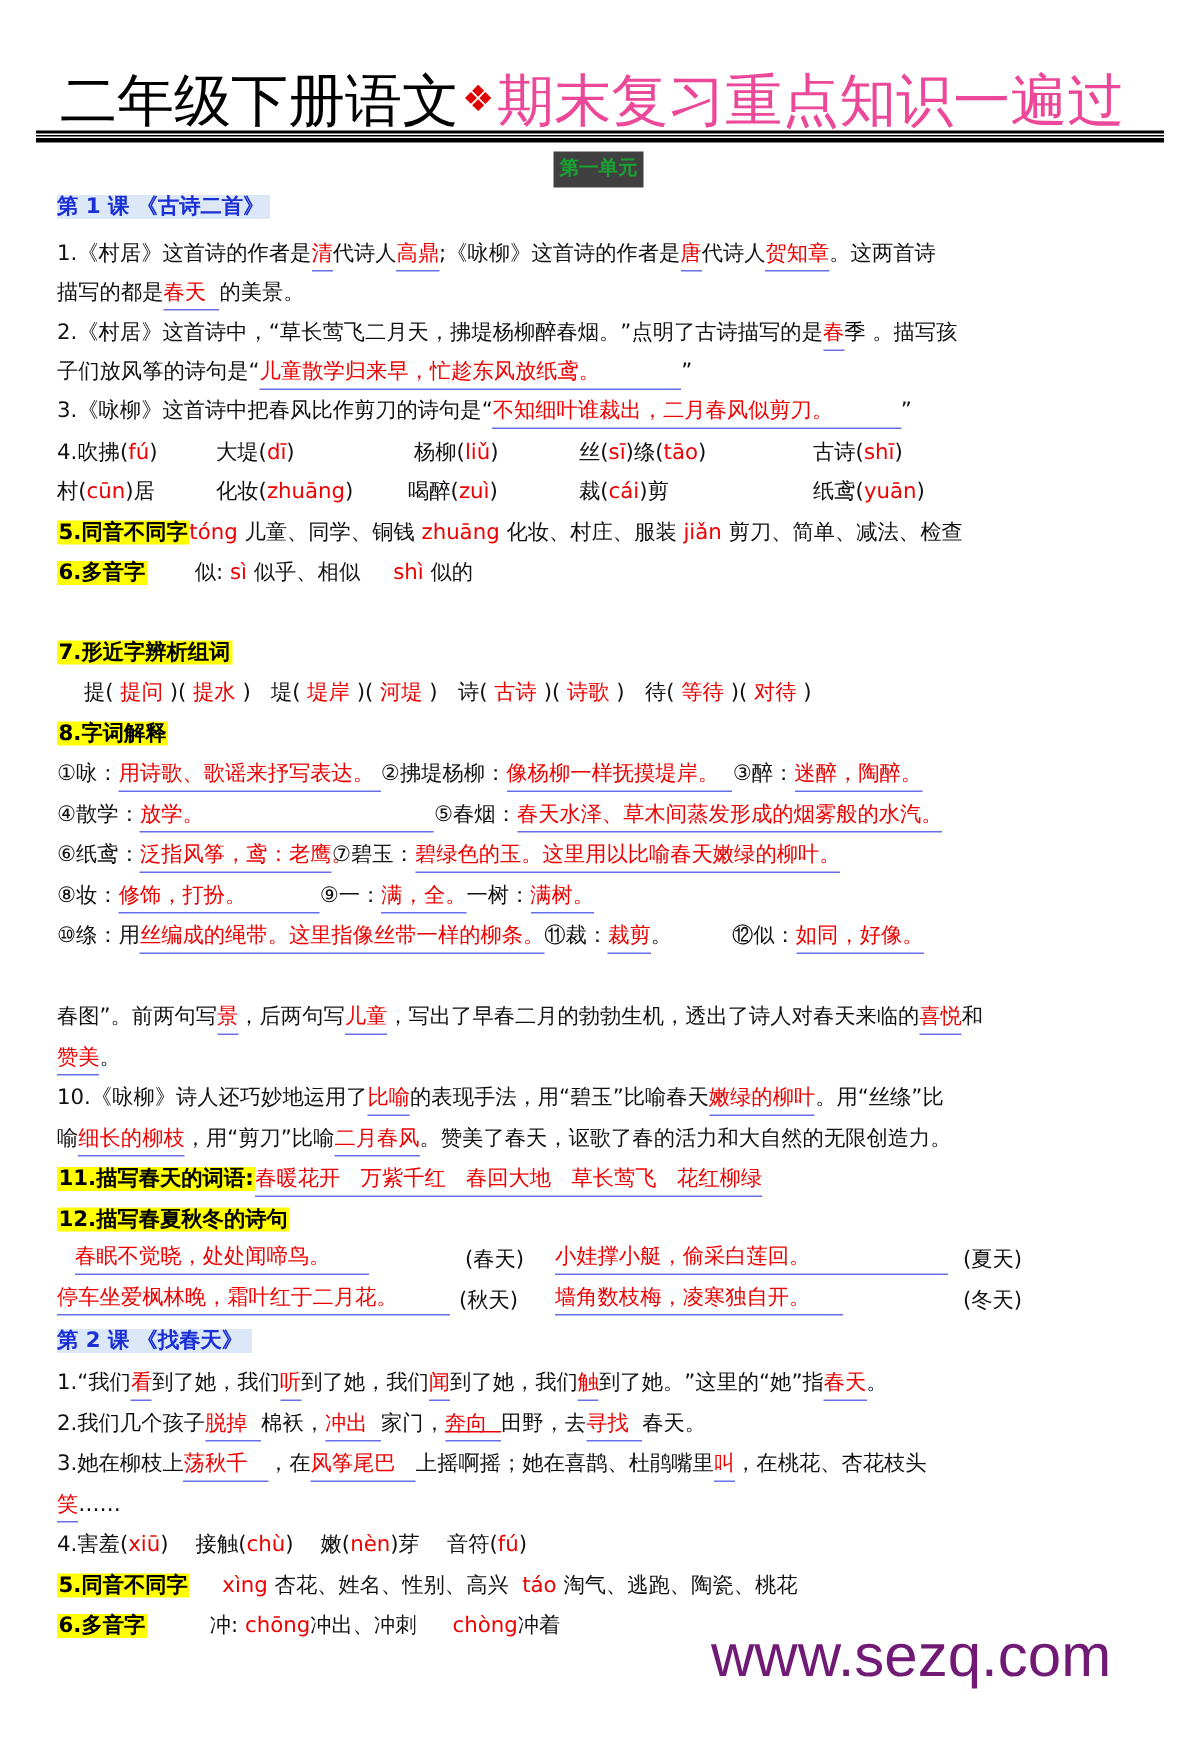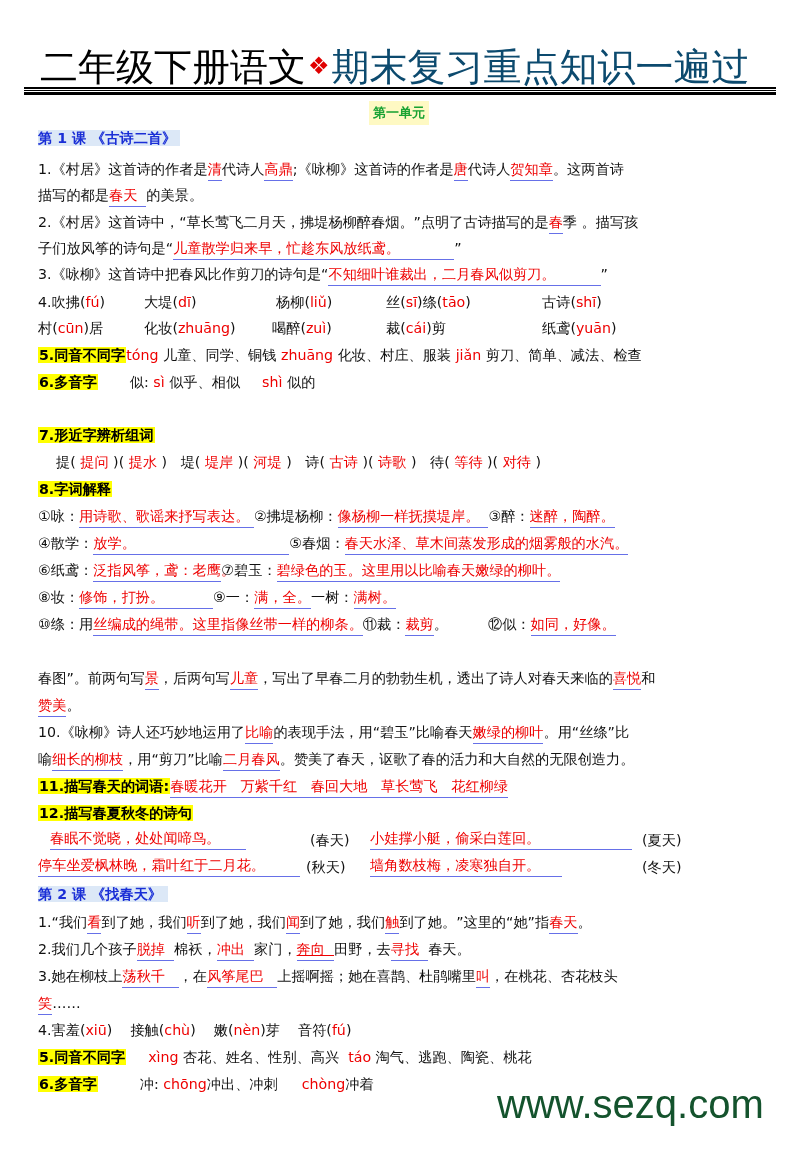--- a/index.html
+++ b/index.html
@@ -2,33 +2,33 @@
 <html><head>
 <meta charset="utf-8">
 <style>
   * { box-sizing: border-box; margin: 0; padding: 0; }
   html, body { width: 800px; height: 1158px; background: #ffffff; overflow: hidden; }
   body { font-family: "DejaVu Sans", "Liberation Sans", sans-serif; color: #111; position: relative; }
   .page { position: absolute; left: 0; top: 0; width: 800px; height: 1158px; }
   .title-row { position: absolute; left: 40px; top: 44px; width: 720px; height: 44px; white-space: nowrap; font-size: 38px; line-height: 44px; letter-spacing: 0px; font-family: "DejaVu Serif", serif; }
   .title-black { color: #000; }
   .title-diamond { color: #e00000; font-size: 24px; vertical-align: 6px; margin: 0 2px; }
-  .title-red { color: #0c4a6e; }
+  .title-red { color: #ec4899; }
   .title-rule { position: absolute; left: 24px; top: 87px; width: 752px; height: 8px; border-top: 2px solid #000; border-bottom: 3px solid #000; }
   .title-rule::after { content: ""; position: absolute; left: 0; right: 0; top: 1px; height: 1px; background: #000; }
-  .unit-badge { position: absolute; left: 369px; top: 101px; width: 60px; height: 24px; background: #fef9c3; color: #19a233; font-weight: bold; font-size: 13px; line-height: 24px; text-align: center; }
+  .unit-badge { position: absolute; left: 369px; top: 101px; width: 60px; height: 24px; background: #404040; color: #19a233; font-weight: bold; font-size: 13px; line-height: 24px; text-align: center; }
   .line { position: absolute; left: 38px; height: 24px; line-height: 24px; font-size: 14.2px; white-space: nowrap; }
   .r { color: #ee0000; }
   .u { border-bottom: 1.5px solid #6670e8; display: inline-block; line-height: 21px; }
   .hl { background: #ffff00; font-weight: bold; color: #000; padding: 0 1px; }
   .lesson { background: #dce8f7; color: #1a2fd6; font-weight: bold; padding: 0 4px 0 0; }
   .memo-tag { background: #c7d7ef; color: #1a2fd6; padding: 0 2px; }
   .memo { border-bottom: 1.5px solid #4a56e0; display: inline-block; line-height: 21px; }
   .gap { display: inline-block; }
-  .watermark { position: absolute; left: 497px; top: 1082px; font-size: 40px; color: #14532d; font-family: "Liberation Sans", sans-serif; letter-spacing: 0px; }
+  .watermark { position: absolute; left: 474px; top: 1082px; font-size: 40px; color: #701a75; font-family: "Liberation Sans", sans-serif; letter-spacing: 0px; }
 </style>
 </head>
 <body>
 
 <div class="page">
 
   <div class="title-row">
     <span class="title-black">二年级下册语文</span><span class="title-diamond">❖</span><span class="title-red">期末复习重点知识一遍过</span>
   </div>
   <div class="title-rule"></div>

